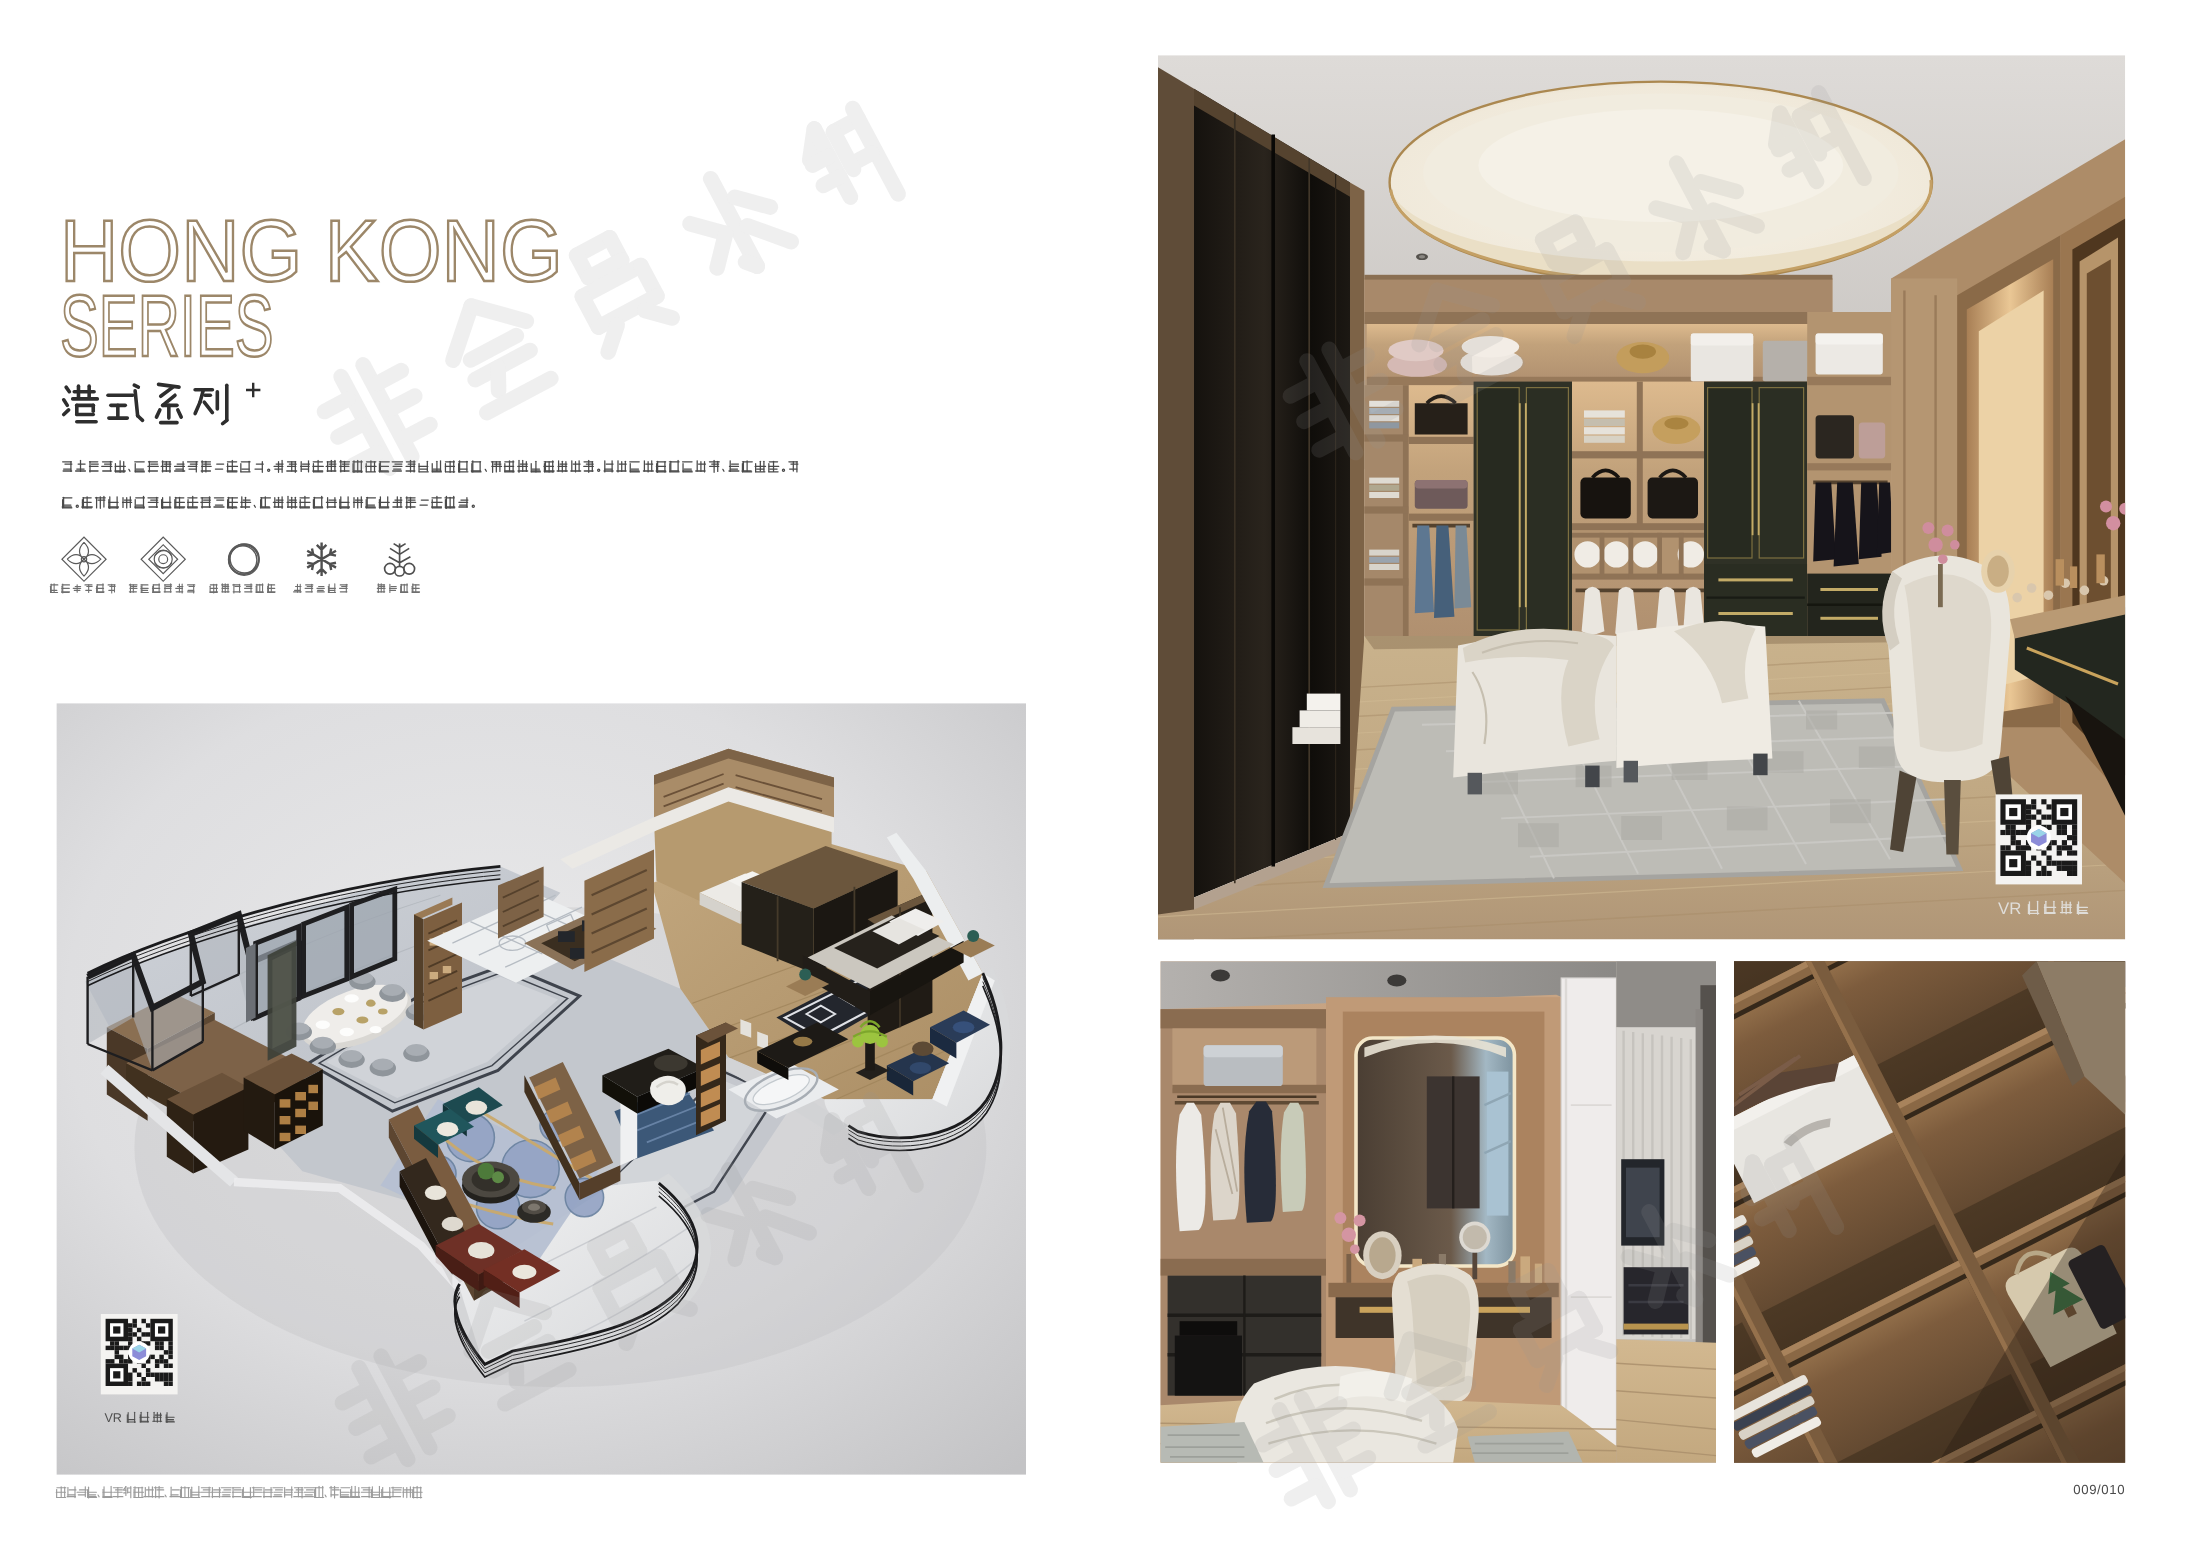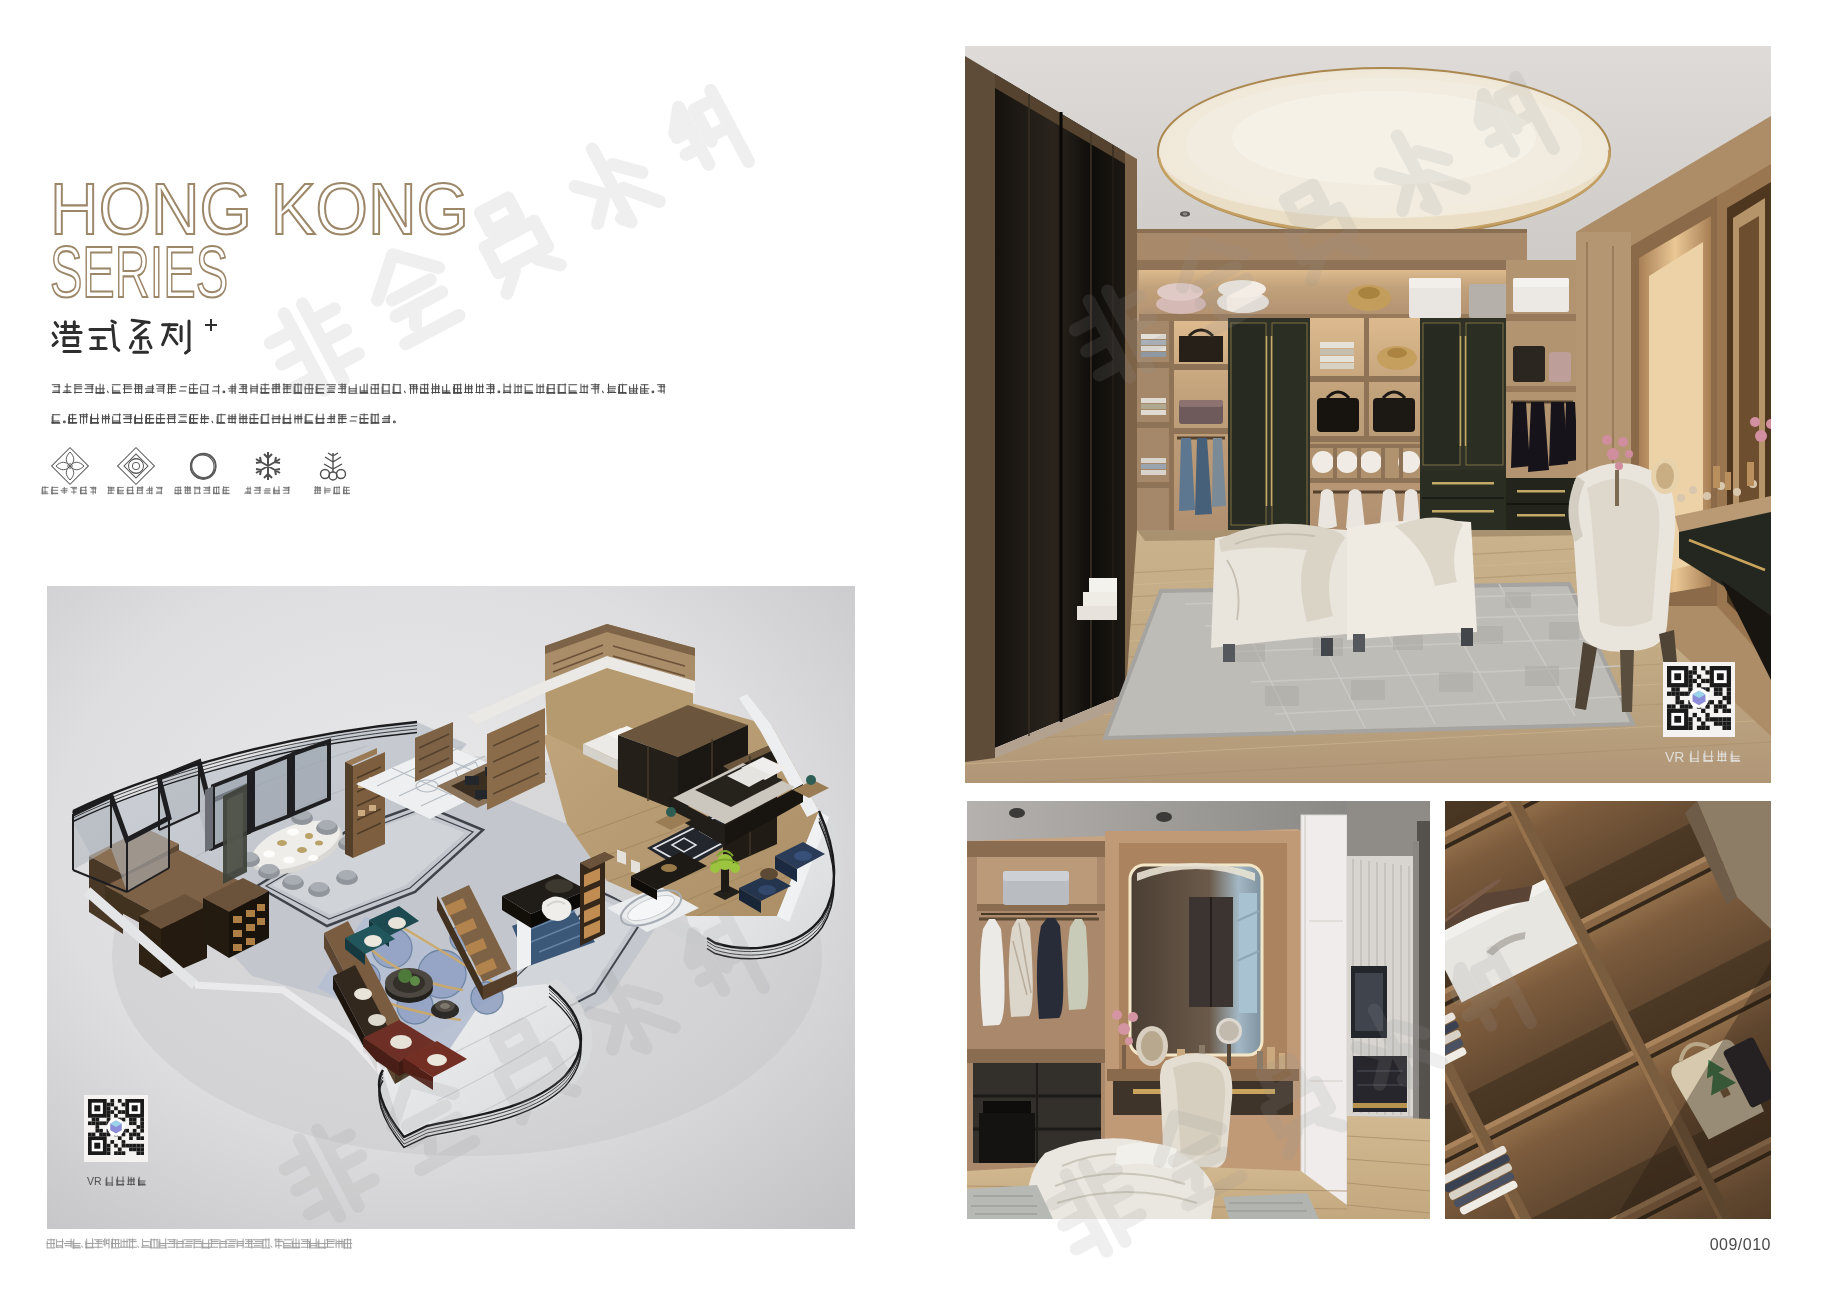--- a/index.html
+++ b/index.html
@@ -2294,21 +2294,21 @@
 <path d="M298.1 1.8 L305.0 1.8"></path>
 <path d="M298.3 5.5 L305.8 5.5"></path>
 <path d="M298.7 1.3 L298.7 10.3"></path>
 <path d="M301.6 0.7 L301.6 10.3"></path>
 <path d="M304.6 1.3 L304.6 10.3"></path>
 <path d="M297.9 3.3 L297.9 9.9"></path>
 <path d="M297.9 9.9 L305.4 9.9"></path>
 </g>
   </svg>
 
-<div class="abs" style="left:1671px;top:1236px;width:100px;text-align:right;font-size:16px;color:#4a4a4a;letter-spacing:0.5px">009/010</div>
+<div class="abs" style="left:1671px;top:1236px;width:100px;text-align:right;font-size:11px;color:#4a4a4a;letter-spacing:0.5px">009/010</div>
 
 <svg class="abs" style="left:0;top:0;pointer-events:none" width="1836" height="1307">
 <g transform="translate(253,325) rotate(-28)">
       <g stroke="rgb(150,150,150)" stroke-width="13.00" stroke-linecap="round" fill="none" opacity="0.15">
 <path d="M32.8 4.8 L32.8 91.2"></path>
 <path d="M53.6 4.8 L53.6 91.2"></path>
 <path d="M6.9 24.0 L29.4 24.0"></path>
 <path d="M6.9 48.0 L29.4 48.0"></path>
 <path d="M6.9 74.9 L29.4 74.9"></path>
 <path d="M57.0 24.0 L79.5 24.0"></path>

